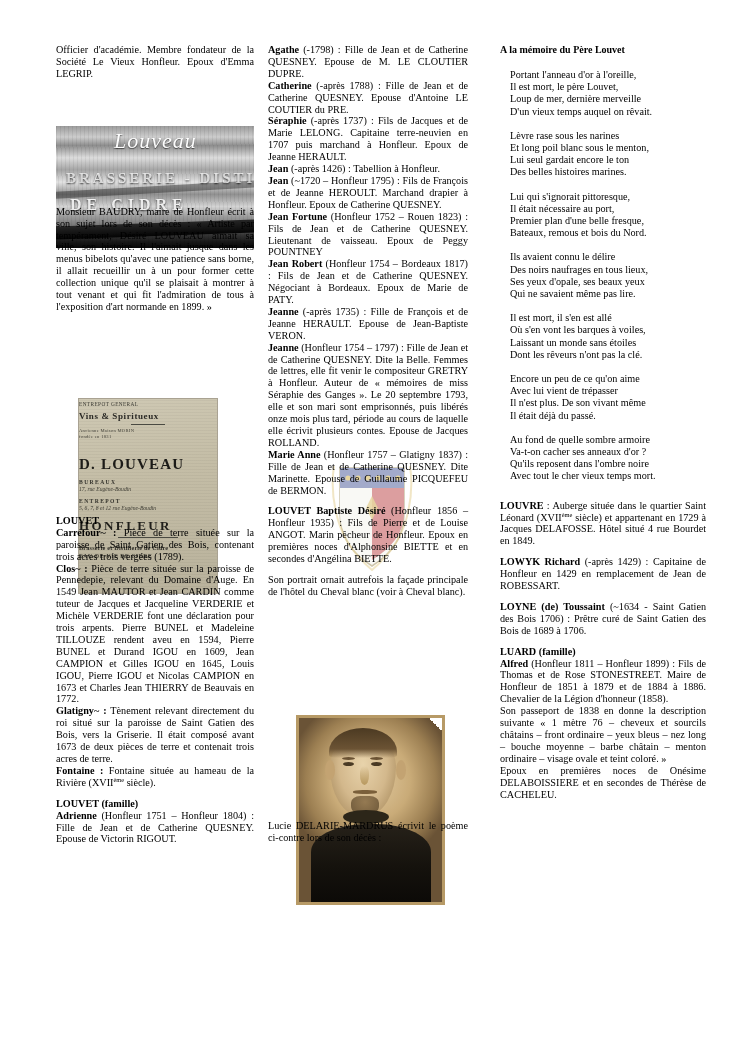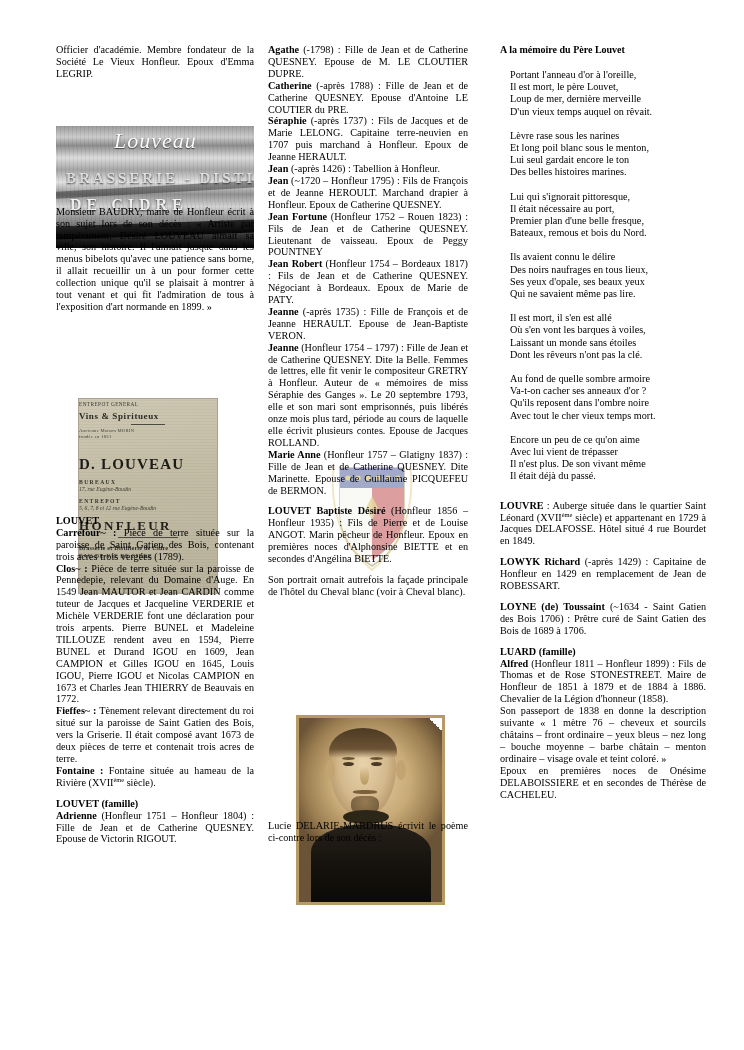--- a/index.html
+++ b/index.html
@@ -392,21 +392,21 @@
 
       <div style="height:126px"></div>
 
       <p>Monsieur BAUDRY, maire de Honfleur écrit à son sujet lors de son décès : « Artiste par tempérament, Désiré LOUVEAU aimait sa ville, son histoire. Il l'aimait jusque dans les menus bibelots qu'avec une patience sans borne, il allait recueillir un à un pour former cette collection unique qu'il se plaisait à montrer à tout venant et qui fit l'admiration de tous à l'exposition d'art normande en 1899. »</p>
 
       <div style="height:202px"></div>
 
       <p class="entry-head nj">LOUVET</p>
       <p><b>Carrefour~ :</b><span> Pièce de terre située sur la paroisse de Saint Gatien des Bois, contenant trois acres trois vergées (1789).</span></p>
       <p><b>Clos~ :</b><span> Pièce de terre située sur la paroisse de Pennedepie, relevant du Domaine d'Auge. En 1549 Jean MAUTOR et Jean CARDIN comme tuteur de Jacques et Jacqueline VERDERIE et Michèle VERDERIE font une déclaration pour trois arpents. Pierre BUNEL et Madeleine TILLOUZE rendent aveu en 1594, Pierre BUNEL et Durand IGOU en 1609, Jean CAMPION et Gilles IGOU en 1645, Louis IGOU, Pierre IGOU et Nicolas CAMPION en 1673 et Charles Jean THIERRY de Beauvais en 1772.</span></p>
-      <p><b>Fieffes~ :</b><span> Tènement relevant directement du roi situé sur la paroisse de Saint Gatien des Bois, vers la Griserie. Il était composé avant 1673 de deux pièces de terre et contenait trois acres de terre.</span></p>
+      <p><b>Glatigny~ :</b><span> Tènement relevant directement du roi situé sur la paroisse de Saint Gatien des Bois, vers la Griserie. Il était composé avant 1673 de deux pièces de terre et contenait trois acres de terre.</span></p>
       <p><b>Fontaine :</b><span> Fontaine située au hameau de la Rivière (XVII</span><sup class="ord">ème</sup><span> siècle).</span></p>
 
       <div class="gap"></div>
 
       <p class="entry-head nj">LOUVET (famille)</p>
       <p><b>Adrienne</b><span> (Honfleur 1751 – Honfleur 1804) : Fille de Jean et de Catherine QUESNEY. Epouse de Victorin RIGOUT.</span></p>
     </div>
 
     <div class="col col-2">
 
@@ -462,30 +462,30 @@
         <div>Ses yeux d'opale, ses beaux yeux</div>
         <div>Qui ne savaient même pas lire.</div>
       </div>
       <div class="stanza">
         <div>Il est mort, il s'en est allé</div>
         <div>Où s'en vont les barques à voiles,</div>
         <div>Laissant un monde sans étoiles</div>
         <div>Dont les rêveurs n'ont pas la clé.</div>
       </div>
       <div class="stanza">
+        <div>Encore un peu de ce qu'on aime</div>
+        <div>Avec lui vient de trépasser</div>
+        <div>Il n'est plus. De son vivant même</div>
+        <div>Il était déjà du passé.</div>
+      </div>
+      <div class="stanza">
         <div>Au fond de quelle sombre armoire</div>
         <div>Va-t-on cacher ses anneaux d'or ?</div>
         <div>Qu'ils reposent dans l'ombre noire</div>
         <div>Avec tout le cher vieux temps mort.</div>
-      </div>
-      <div class="stanza">
-        <div>Encore un peu de ce qu'on aime</div>
-        <div>Avec lui vient de trépasser</div>
-        <div>Il n'est plus. De son vivant même</div>
-        <div>Il était déjà du passé.</div>
       </div>
 
       <div class="gap-s"></div>
 
       <p><b>LOUVRE</b><span> : Auberge située dans le quartier Saint Léonard (XVII</span><sup class="ord">ème</sup><span> siècle) et appartenant en 1729 à Jacques DELAFOSSE. Hôtel situé 4 rue Bourdet en 1849.</span></p>
 
       <div class="gap"></div>
 
       <p><b>LOWYK Richard</b><span> (-après 1429) : Capitaine de Honfleur en 1429 en remplacement de Jean de ROBESSART.</span></p>
 

